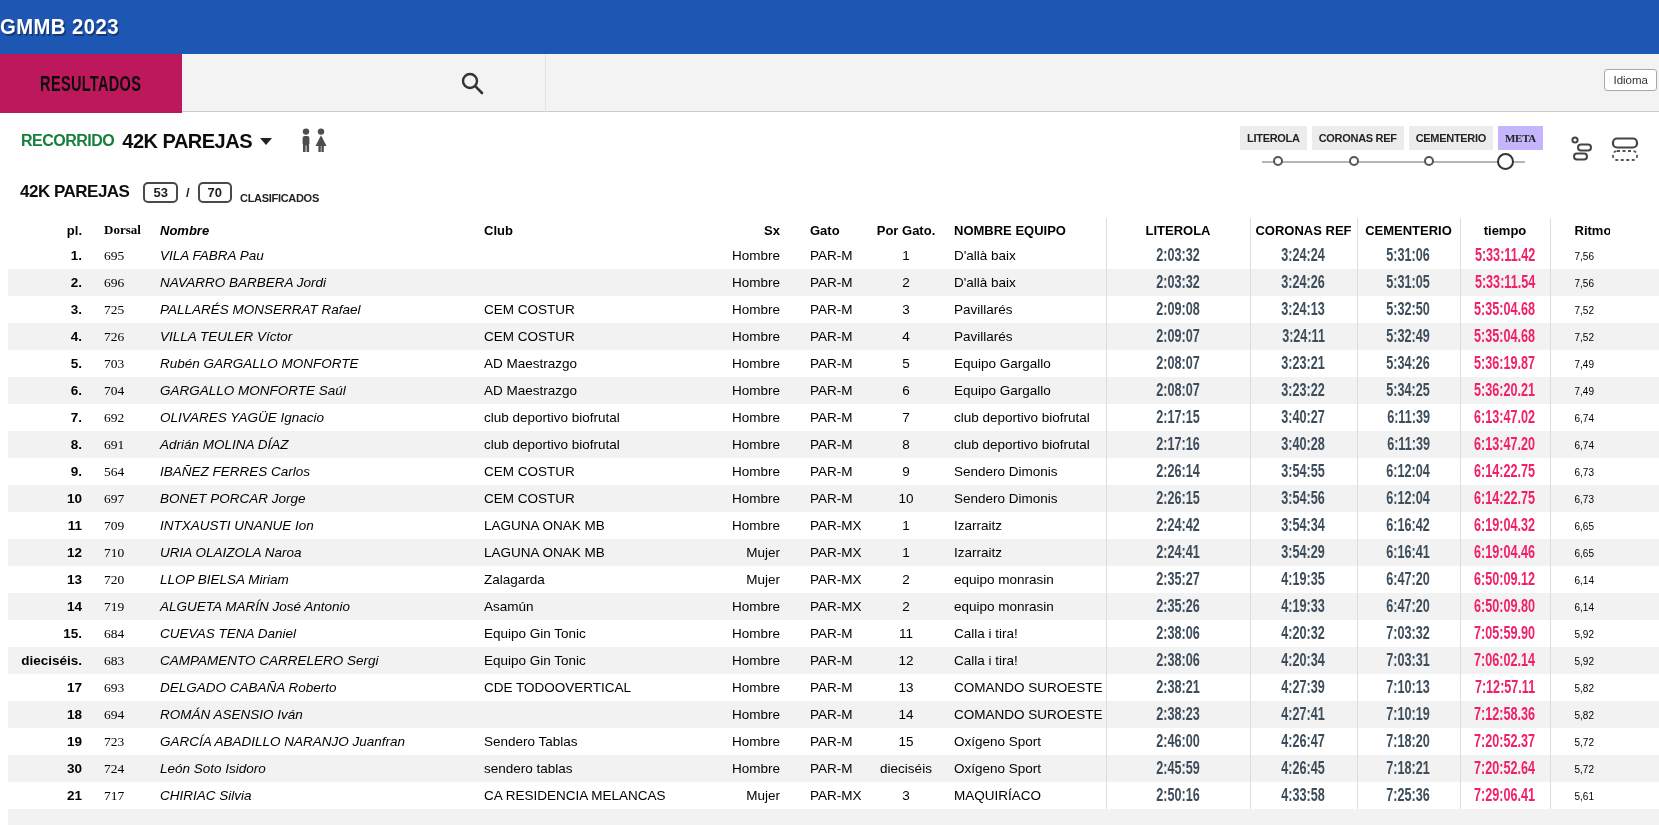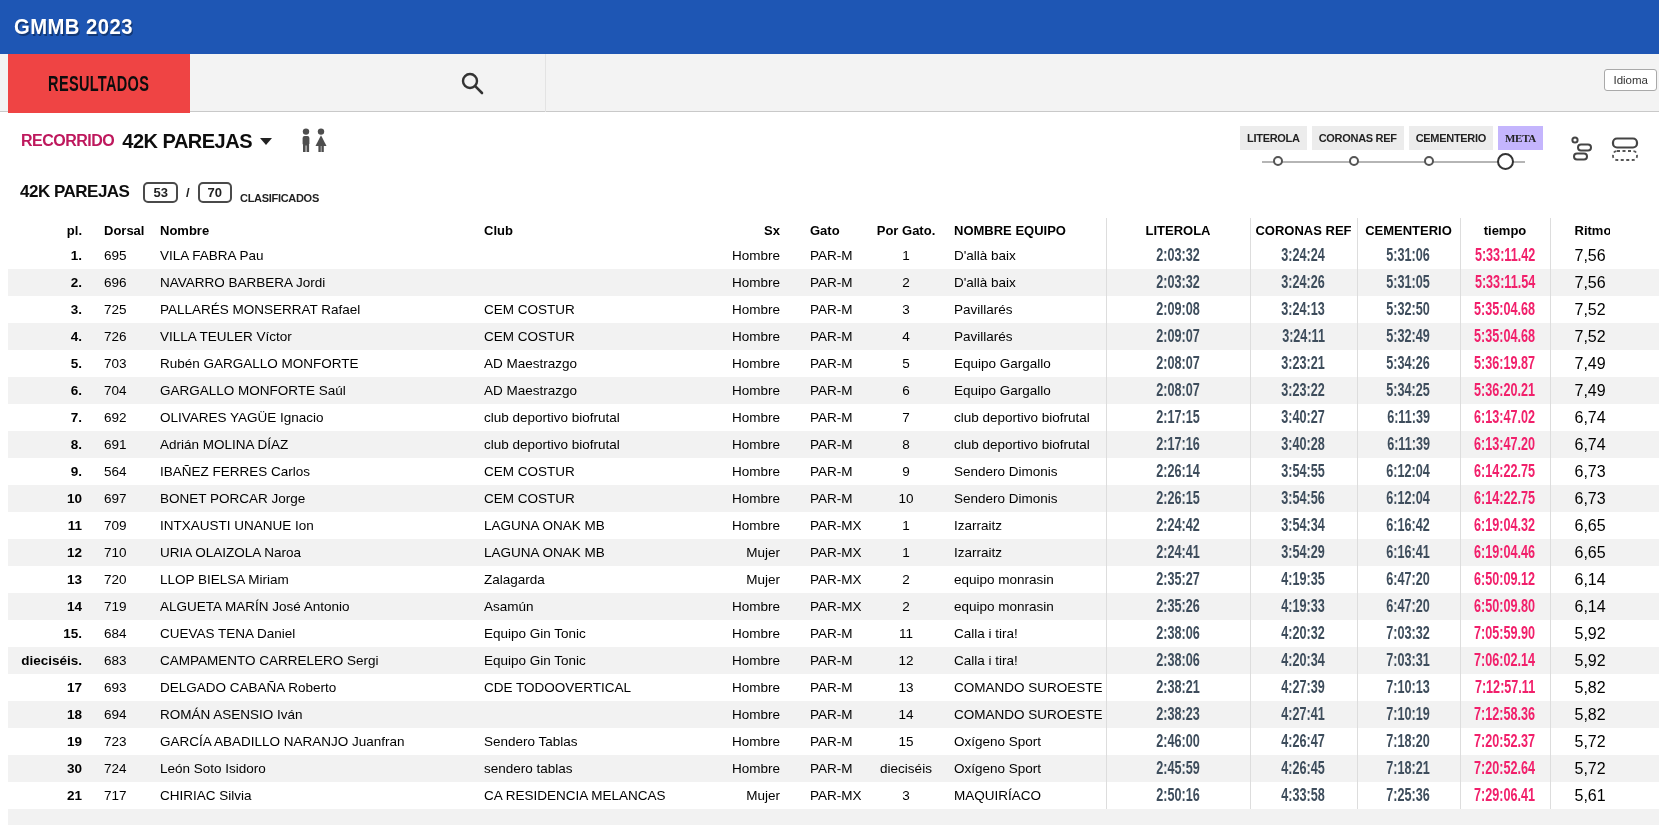--- a/index.html
+++ b/index.html
@@ -4,48 +4,48 @@
 <style>
   * { box-sizing: border-box; }
   html,body { margin:0; padding:0; }
   body {
     width:1659px; height:825px; overflow:hidden;
     font-family:"Liberation Sans", sans-serif;
     background:#fff; color:#000;
   }
 
   
-  .topbar { height:54px; background:#1e56b4; display:flex; align-items:center; padding-left:14px; }
+  .topbar { height:54px; background:#1e56b4; display:flex; align-items:center; }
   .brand {
     color:#fff; font-size:22px; font-weight:bold; letter-spacing:.5px;
     text-shadow:1.5px 2px 0 rgba(0,0,0,.35);
     display:inline-block; transform:scaleX(.92); transform-origin:0 50%;
     white-space:nowrap;
   }
 
   
   .tabstrip { position:relative; height:58px; background:#f3f3f3; border-bottom:1px solid #c9c9c9; }
   .tab { position:absolute; top:0; height:58px; display:flex; align-items:center; justify-content:center; cursor:pointer; }
-  .tab-res { left:8px; width:182px; background:#ef4444; height:59px; z-index:2; }
+  .tab-res { left:0; width:182px; background:#be185d; height:59px; z-index:2; }
   .tab-part { left:182px; width:215px; background:#ececec; border-left:1px solid #e2e2e2; border-right:1px solid #dcdcdc; }
   .tab-search { left:398px; width:148px; border-right:1px solid #e3e3e3; }
   .tab-label {
     font-size:22px; font-weight:bold; color:#0d0d0d; white-space:nowrap;
     display:inline-block; transform:scaleX(.66); letter-spacing:.5px;
   }
   .idioma-btn {
     position:absolute; right:2px; top:15px;
     background:#fff; border:1px solid #a9a9a9; border-radius:3px;
     font-size:11.5px; color:#333; padding:4px 8px; cursor:pointer;
   }
 
   
   .controls { position:relative; height:64px; }
   .recorrido { position:absolute; left:21px; top:16px; display:flex; align-items:center; white-space:nowrap; }
-  .rec-label { font-size:16px; font-weight:bold; color:#be185d; letter-spacing:-.5px; }
+  .rec-label { font-size:16px; font-weight:bold; color:#15803d; letter-spacing:-.5px; }
   .rec-select { display:flex; align-items:center; margin-left:8px; cursor:pointer; }
   .rec-value { font-size:20px; font-weight:bold; color:#0d0d0d; letter-spacing:-.5px; }
   .caret { width:0; height:0; border-left:6px solid transparent; border-right:6px solid transparent; border-top:7px solid #222; margin-left:8px; }
   .couple { margin-left:26px; cursor:pointer; }
 
   .checkpoint-block { position:absolute; right:116px; top:14px; display:inline-grid; grid-template-columns:repeat(4,auto); column-gap:5px; }
   .chip {
     background:#ececec; color:#222; font-size:11px; font-weight:bold;
     padding:6px 7px; text-align:center; white-space:nowrap; letter-spacing:-.3px; cursor:pointer;
   }
@@ -75,42 +75,42 @@
   .tablewrap { margin-top:14px; }
   table { border-collapse:collapse; table-layout:fixed; width:1651px; margin-left:8px; }
   th, td { padding:0; font-weight:normal; overflow:hidden; white-space:nowrap; }
   thead tr { height:24px; }
   tbody tr { height:27px; }
   tbody tr.alt { background:#f2f2f2; }
   thead th { font-size:13px; font-weight:bold; color:#000; }
   td { font-size:13.5px; color:#000; }
 
   .c-pl      { width:84px;  text-align:right; padding-right:10px; }
-  .c-dorsal  { width:56px;  text-align:left;  padding-left:12px; }
-  .c-nombre  { width:318px; text-align:left;  padding-left:12px; }
+  .c-dorsal  { width:56px;  text-align:left;  padding-left:12px;font-family:Liberation Serif, serif; }
+  .c-nombre  { width:318px; text-align:left;  padding-left:12px;font-style:italic; }
   .c-club    { width:250px; text-align:left;  padding-left:18px;margin-top:25px; }
   .c-sx      { width:80px;  text-align:right; padding-right:16px; }
   .c-gato    { width:70px;  text-align:left;  padding-left:14px; }
   .c-porgato { width:80px;  text-align:center; }
   .c-equipo  { width:160px; text-align:left;  padding-left:8px; }
   .c-lit     { width:144px; text-align:center; }
   .c-cor     { width:107px; text-align:center; }
   .c-cem     { width:103px; text-align:center; }
   .c-tiempo  { width:90px;  text-align:center; }
   .c-ritmo   { width:60px;  text-align:left; padding-left:24px; }
   .c-spacer  { width:49px; }
 
   .tdiv { border-left:1px solid #ddd; }
   td.c-pl { font-weight:bold; }
   .tnum {
     display:inline-block; transform:scaleX(.70);
     font-size:18px; font-weight:bold; color:#3e4d5c; letter-spacing:0;
   }
   .tnum.pink { color:#f1206b; }
-  .rit { font-size:16px; }
+  .rit { font-size:10px; }
 
   .row-sliver { height:27px; background:#f2f2f2; width:1651px; margin-left:8px; }
 
   svg { display:block; }
 </style>
 </head>
 <body>
 
 <div class="topbar">
   <span class="brand">GMMB 2023</span>

